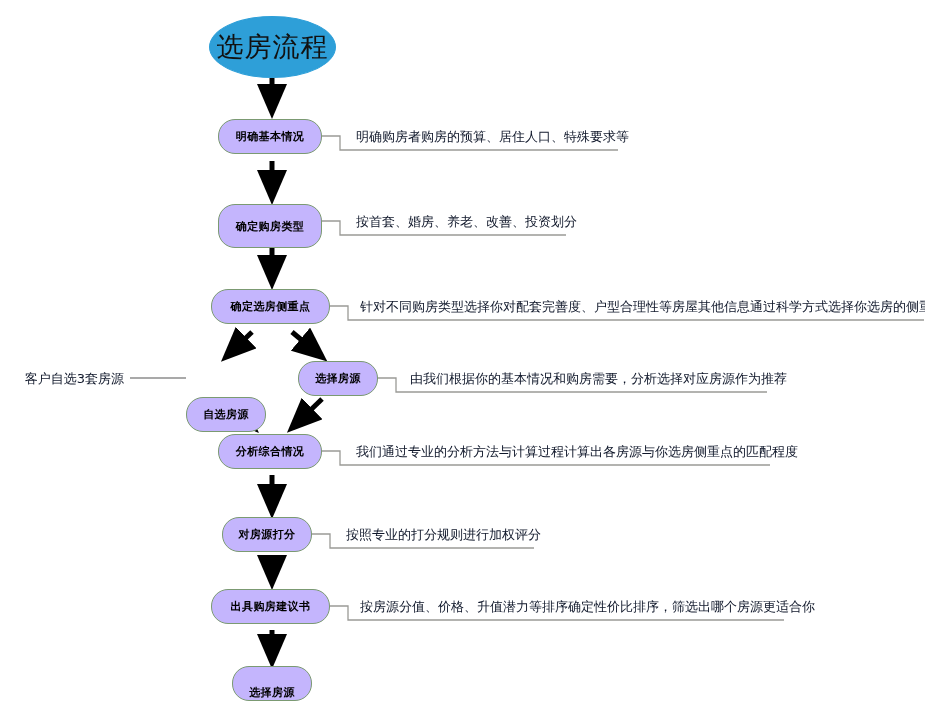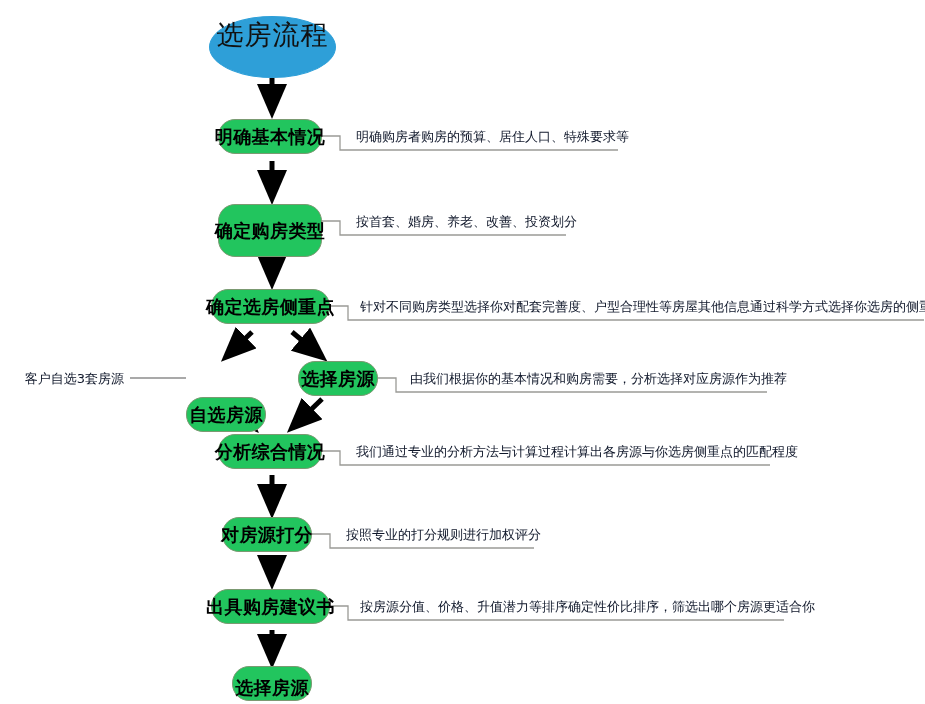--- a/index.html
+++ b/index.html
@@ -23,34 +23,35 @@
     top: 0;
     width: 925px;
     height: 704px;
   }
   .node {
     position: absolute;
     box-sizing: border-box;
     display: flex;
     align-items: center;
     justify-content: center;
-    background: #22c55e;
+    background: #c4b5fd;
     border: 1.6px solid #7b9a72;
     border-radius: 17px;
     color: #000000;
     font-weight: bold;
-    font-size: 18px;
+    font-size: 11px;
     letter-spacing: 0.4px;
     white-space: nowrap;
     z-index: 3;
   }
   .root-node {
     position: absolute;
     box-sizing: border-box;
     display: flex;
+    align-items: center;
     justify-content: center;
     background: #2e9fd8;
     border: 1px solid #2e9fd8;
     border-radius: 50%;
     color: #111111;
     font-weight: normal;
     font-size: 27px;
     letter-spacing: 1px;
     white-space: nowrap;
     z-index: 3;
@@ -137,21 +138,21 @@
   </svg>
 
   <div class="root-node" style="left:209px; top:16px; width:127px; height:62px;">
     <span>选房流程</span>
   </div>
 
   <div class="node" style="left:218px; top:119px; width:104px; height:35px;">
     <span>明确基本情况</span>
   </div>
 
-  <div class="node" style="left:218px; top:204px; width:104px; height:53px;">
+  <div class="node" style="left:218px; top:204px; width:104px; height:44px;">
     <span>确定购房类型</span>
   </div>
 
   <div class="node" style="left:211px; top:289px; width:119px; height:35px;">
     <span>确定选房侧重点</span>
   </div>
 
   <div class="node" style="left:186px; top:361px; width:80px; height:35px;margin-top:36px;">
     <span>自选房源</span>
   </div>

